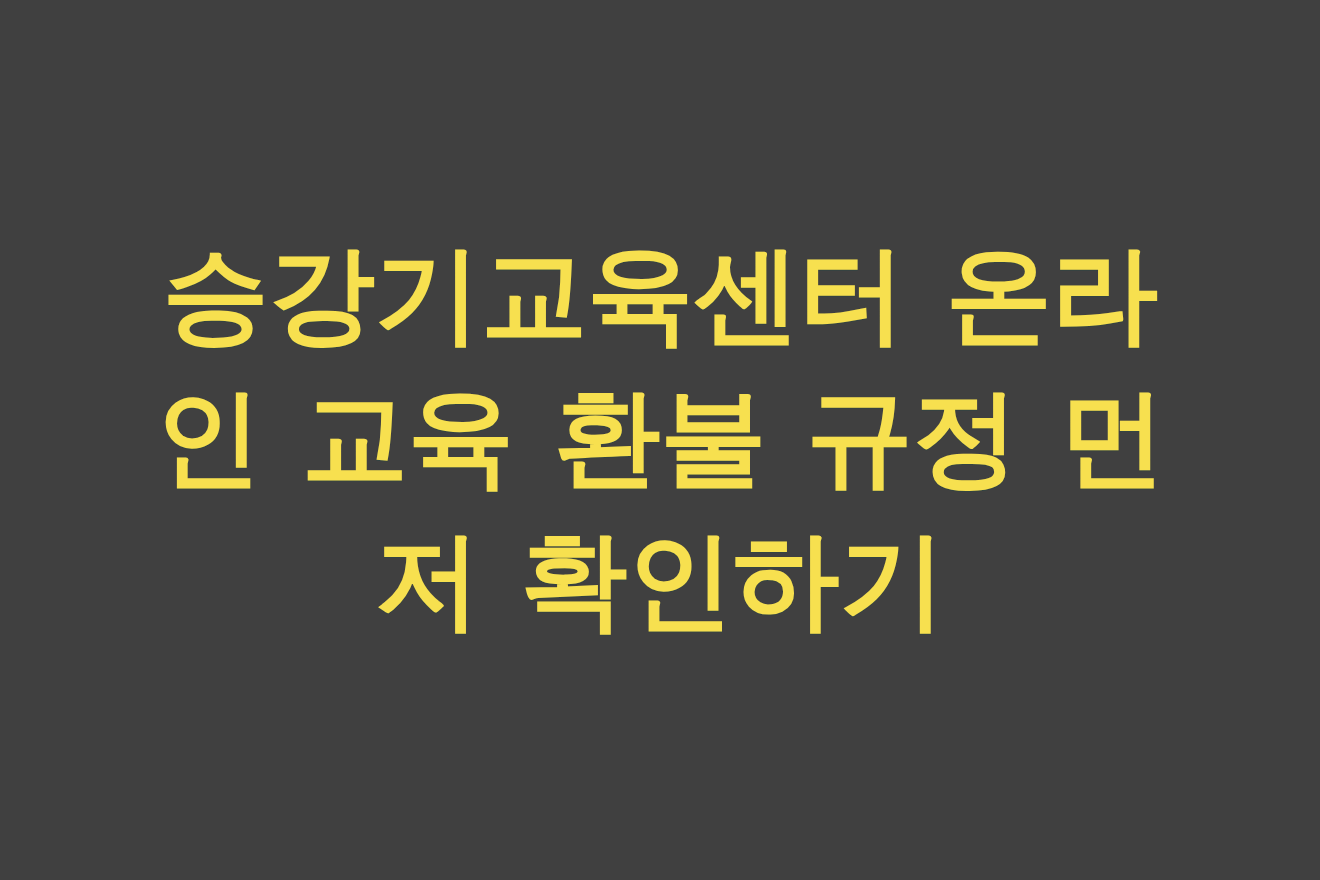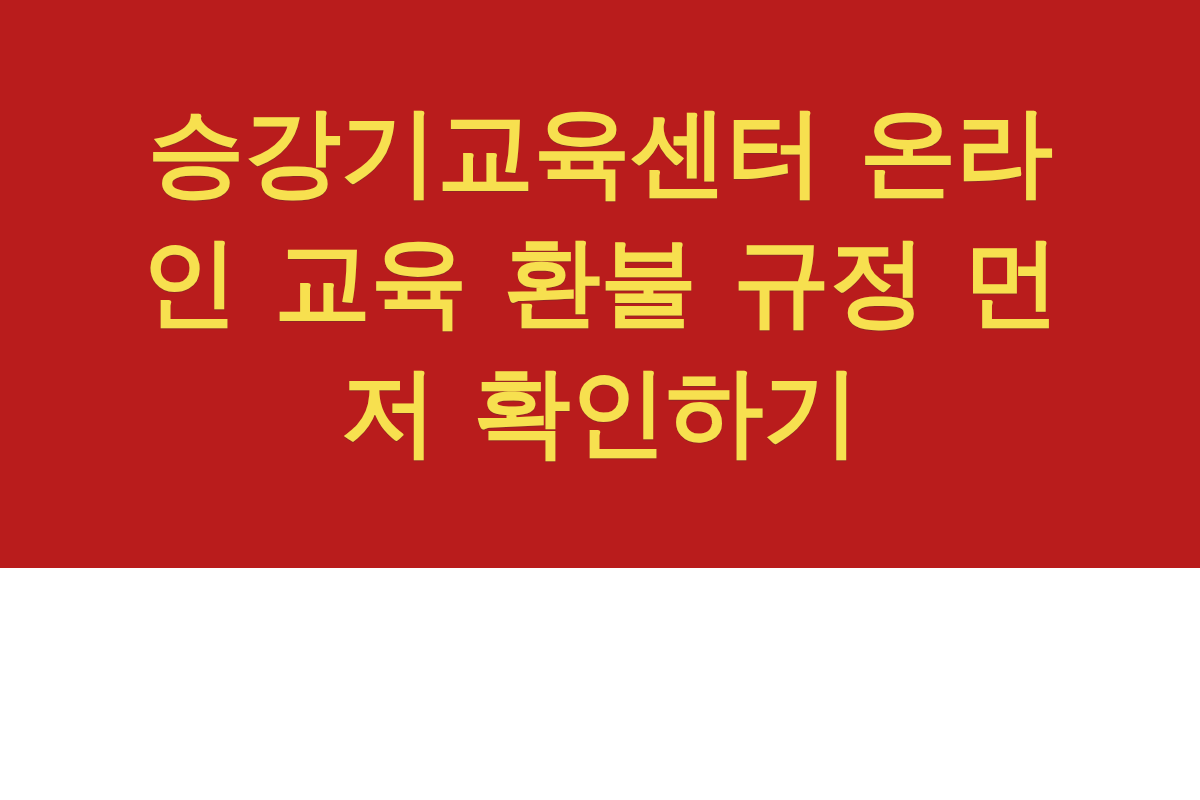--- a/index.html
+++ b/index.html
@@ -53,21 +53,21 @@
     text-rendering: geometricPrecision;
     
     text-shadow: 0 1px 0 rgba(10, 80, 72, 0.22);
     white-space: normal;
     overflow-wrap: break-word;
   }
 </style>
 </head>
 <body>
 
-<div id="banner" style="background: #b91c1c; width: 1200px; height: 568px;">
+<div id="banner" style="background: #404040; width: 1200px; height: 800px;">
 
   <div class="headline-block">
 
     <h1 class="headline" style="color: rgb(247, 224, 79);">승강기교육센터 온라인 교육 환불 규정 먼저 확인하기</h1>
 
   </div>
 
 </div>
 
 </body></html>

